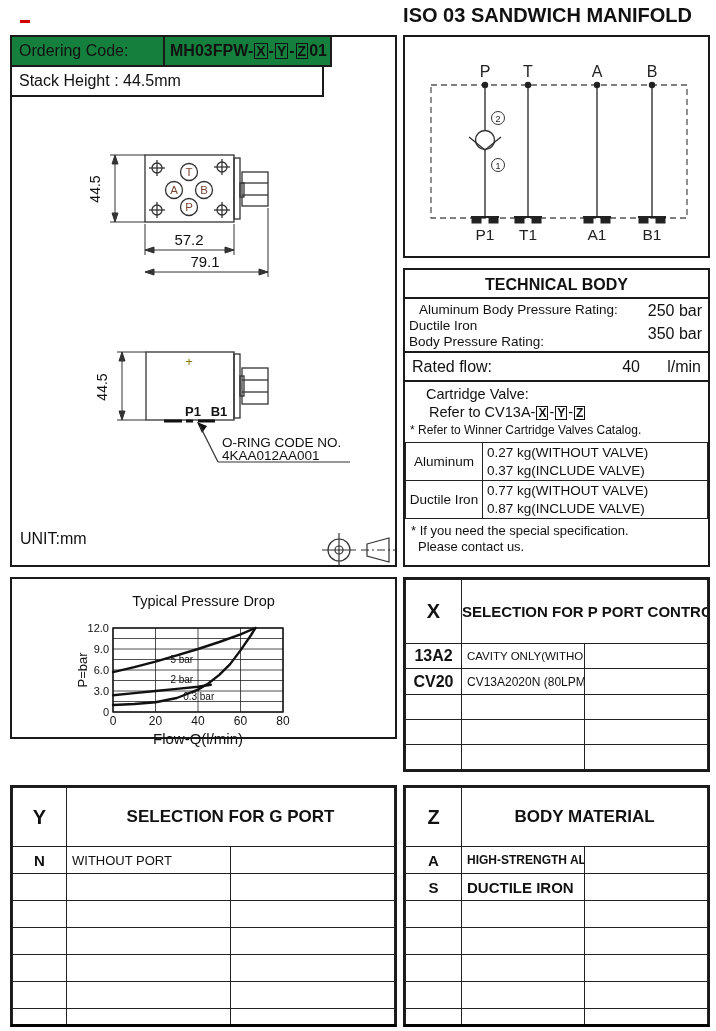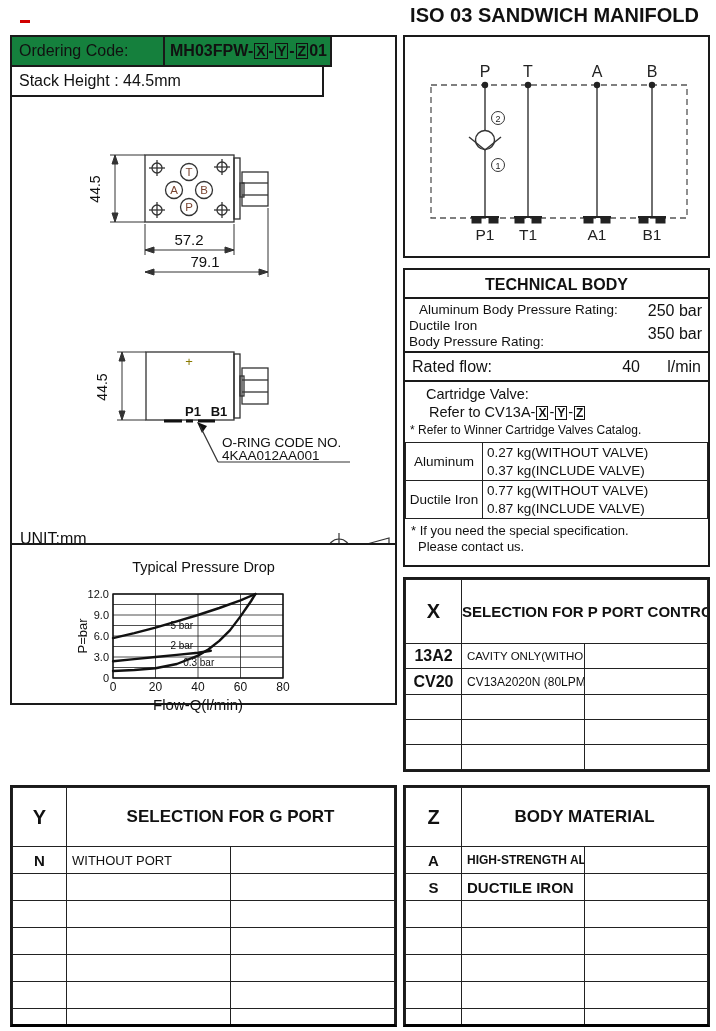--- a/index.html
+++ b/index.html
@@ -1,20 +1,20 @@
 <!DOCTYPE html>
 <html><head>
 <meta charset="utf-8">
 <style>
   html,body{margin:0;padding:0;background:#fff;}
   body{width:716px;height:1031px;position:relative;font-family:"Liberation Sans",sans-serif;color:#111;overflow:hidden;}
   *{box-sizing:border-box;}
   .panel{position:absolute;border:2px solid #1a1a1a;background:#fff;}
   
-  #page-title{position:absolute;top:4px;right:17px;font-size:20px;font-weight:bold;letter-spacing:0px;}
+  #page-title{position:absolute;top:4px;right:24px;font-size:20px;font-weight:bold;letter-spacing:0px;}
   #red-mark{position:absolute;left:20px;top:20px;width:10px;height:3px;background:#d10000;}
   
   .ord-row1{position:absolute;left:0;top:0;width:320px;height:30px;border-right:2px solid #1a1a1a;border-bottom:2px solid #1a1a1a;display:flex;align-items:center;background:#15803d;}
   .ord-row1 .lbl{width:153px;height:100%;border-right:2px solid #1a1a1a;display:flex;align-items:center;padding-left:7px;font-size:16px;}
   .ord-row1 .code{flex:1;display:flex;align-items:center;padding-left:5px;font-size:16px;font-weight:bold;}
   .ord-row2{position:absolute;left:0;top:30px;width:312px;height:30px;border-right:2px solid #1a1a1a;border-bottom:2px solid #1a1a1a;display:flex;align-items:center;padding-left:7px;font-size:16px;background:#fff;}
   .boxed{display:inline-block;border:1.5px solid #111;padding:0 1px;line-height:1.0;margin:0 1px;font-weight:bold;}
   .code .boxed{font-size:14px;}
   #unit-label{position:absolute;left:8px;bottom:17px;font-size:16px;}
   
@@ -272,21 +272,21 @@
       </td>
     </tr>
   </tbody>
     </table>
   <div class="td-foot">
     <div>* If you need the special specification.</div>
     <div class="ind">Please contact us.</div>
   </div>
 </div>
 
-<div class="panel" style="left:10px;top:543px;width:387px;height:162px;">
+<div class="panel" style="left:10px;top:577px;width:387px;height:162px;">
   <div id="chart-title">Typical Pressure Drop</div>
   <svg id="pd-chart" width="383" height="191" viewBox="0 0 383 191" style="position:absolute;left:0;top:0;">
       <g stroke="#222" stroke-width="0.8">
         <line x1="101" y1="133" x2="271" y2="133"></line>
         <line x1="101" y1="122.5" x2="271" y2="122.5"></line>
         <line x1="101" y1="112" x2="271" y2="112"></line>
         <line x1="101" y1="101.5" x2="271" y2="101.5"></line>
         <line x1="101" y1="91" x2="271" y2="91"></line>
         <line x1="101" y1="80.5" x2="271" y2="80.5"></line>
         <line x1="101" y1="70" x2="271" y2="70"></line>

